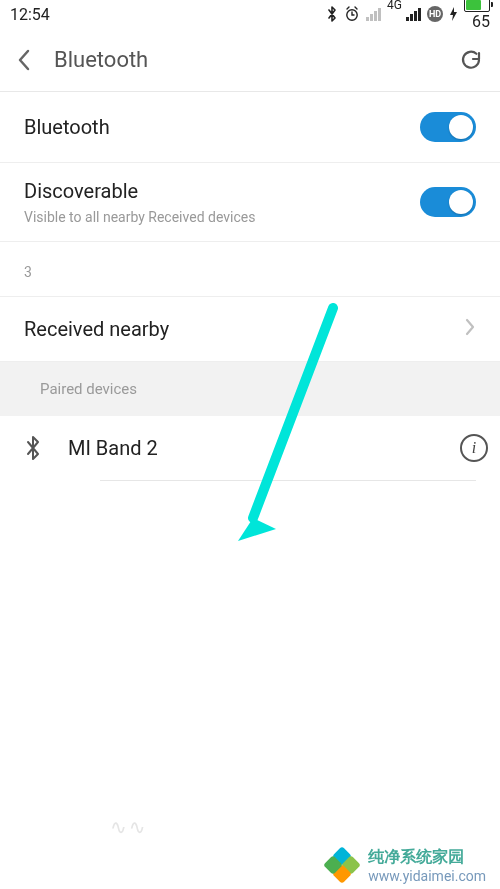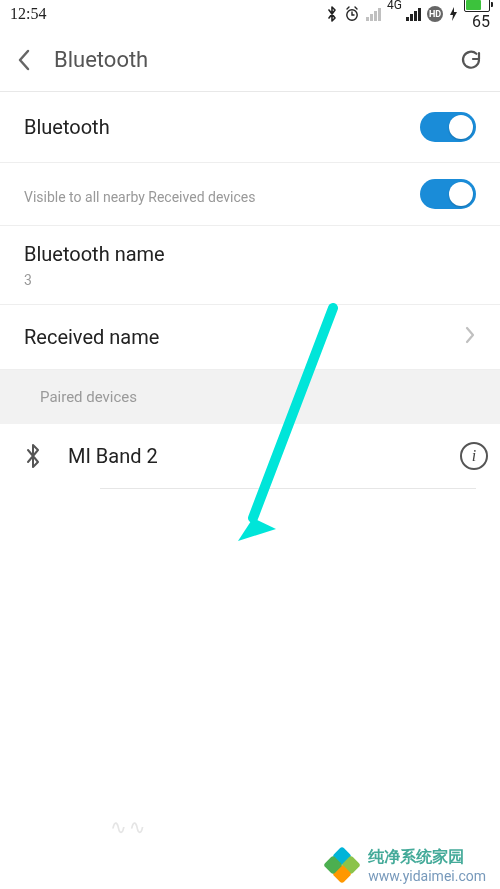--- a/index.html
+++ b/index.html
@@ -13,21 +13,21 @@
   }
   .status-bar {
     height: 28px;
     display: flex;
     align-items: center;
     justify-content: space-between;
     padding: 0 10px;
     font-size: 16px;
     color: #222;
   }
-  .status-left { font-weight: 400; font-family: Liberation Serif, serif; }
+  .status-left { font-weight: 400; }
   .status-right { display: flex; align-items: center; gap: 6px; }
   .status-right svg { display: block; }
   .battery-wrap { display: flex; align-items: flex-end; gap: 0; flex-direction: column; }
   .battery-icon {
     width: 26px; height: 14px;
     border: 1.5px solid #222; border-radius: 2px;
     position: relative;
   }
   .battery-icon::after {
     content: ""; position: absolute; right: -4px; top: 3px;
@@ -194,35 +194,35 @@
 
 <div class="row tall">
   <div class="row-main">
     <div class="row-title">Bluetooth</div>
   </div>
   <div class="toggle"></div>
 </div>
 
 <div class="row">
   <div class="row-main">
+    <div class="row-title">Discoverable</div>
     <div class="row-sub">Visible to all nearby Received devices</div>
   </div>
   <div class="toggle"></div>
 </div>
 
 <div class="row">
   <div class="row-main">
-    <div class="row-title">Bluetooth name</div>
     <div class="row-sub">3</div>
   </div>
 </div>
 
 <div class="row tall">
   <div class="row-main">
-    <div class="row-title">Received name</div>
+    <div class="row-title">Received nearby</div>
   </div>
   <div class="chevron">
     <svg width="12" height="20" viewBox="0 0 12 20">
         <path d="M3 3 L9 10 L3 17" stroke="#c0c0c0" stroke-width="2.2" fill="none" stroke-linecap="round" stroke-linejoin="round"></path>
       </svg>
   </div>
 </div>
 
 <div class="section-header">Paired devices</div>
 

